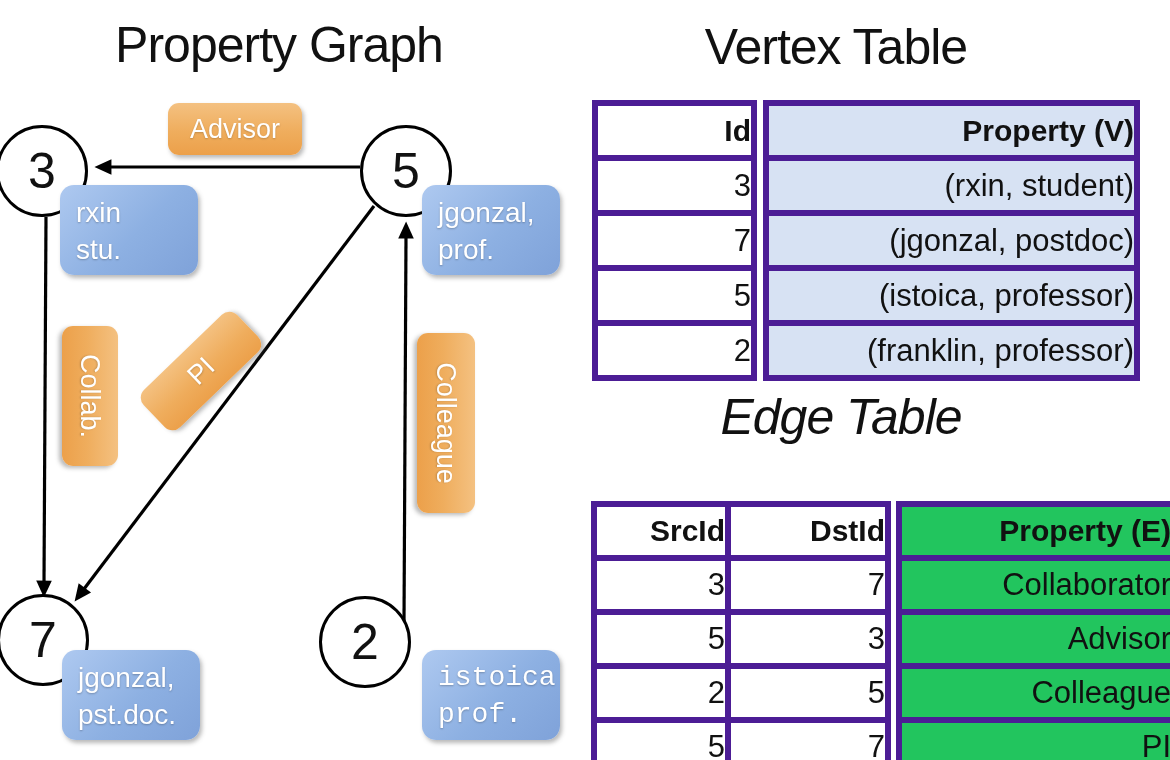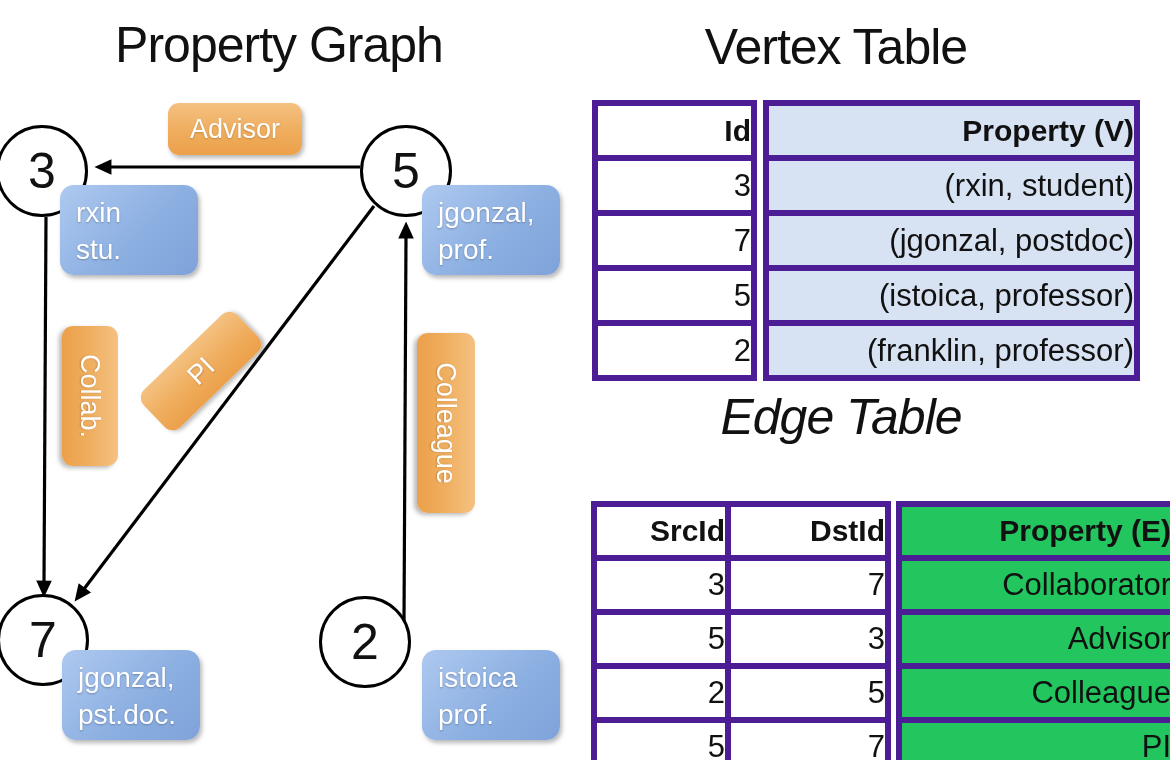--- a/index.html
+++ b/index.html
@@ -111,21 +111,21 @@
     <div>stu.</div>
   </div>
   <div class="prop-box" style="left:422px; top:185px;">
     <div>jgonzal,</div>
     <div>prof.</div>
   </div>
   <div class="prop-box" style="left:62px; top:650px;">
     <div>jgonzal,</div>
     <div>pst.doc.</div>
   </div>
-  <div class="prop-box" style="left:422px; top:650px;">
+  <div class="prop-box" style="left:422px; top:650px;font-family:Liberation Mono, monospace;">
     <div>istoica</div>
     <div>prof.</div>
   </div>
 
   <div class="big-title" style="left:586px; top:18px; width:500px;">Vertex Table</div>
 
   <div class="tbl-group" id="vertex-tbl-group">
     <table style="width:165px;">
       <tbody>
           <tr>

